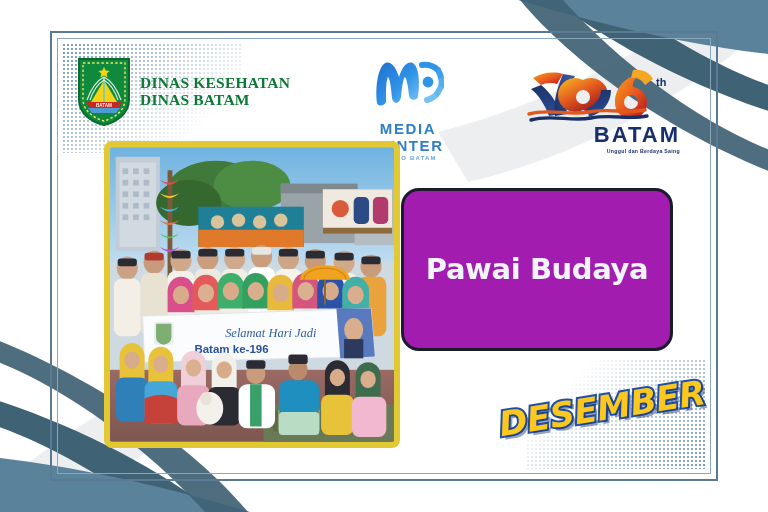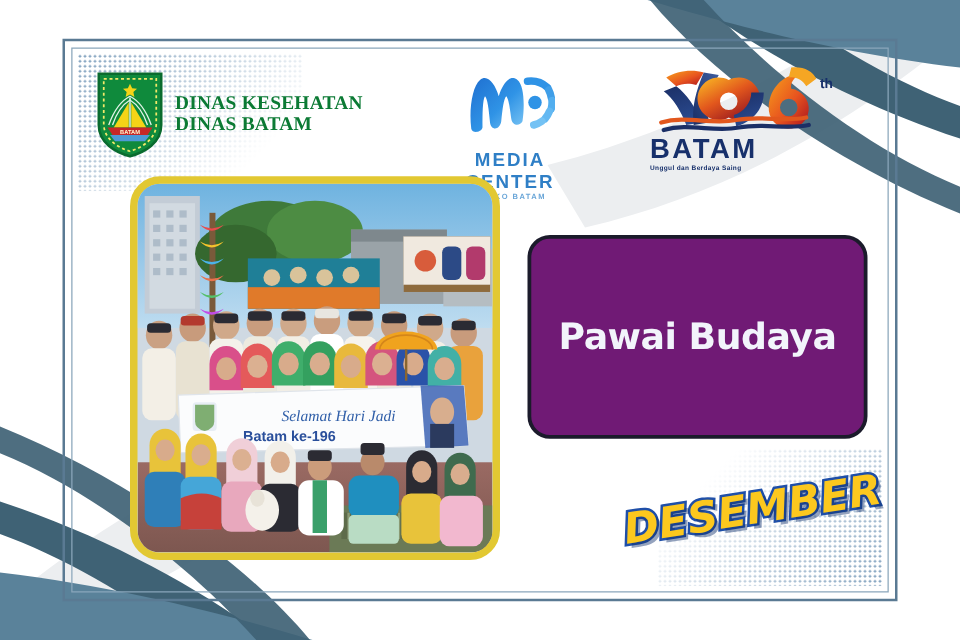--- a/index.html
+++ b/index.html
@@ -65,47 +65,47 @@
     color: #0b7a34;
     letter-spacing: .2px;
     white-space: nowrap;
   }
 
   #logo-mediacenter { position: absolute; left: 352px; top: 57px; width: 112px; text-align: center; }
   #mc-mark { width: 72px; height: 50px; margin: 0 auto; display: block; }
   #mc-name { font-size: 15px; font-weight: bold; color: #2f7fc6; letter-spacing: 1.6px; margin-top: 13px; }
   #mc-sub  { font-size: 6px; font-weight: bold; color: #6aa6d8; letter-spacing: 1.2px; margin-top: 1px; }
 
-  #logo-hjb { position: absolute; left: 520px; top: 48px; width: 160px; text-align: left; }
+  #logo-hjb { position: absolute; left: 520px; top: 64px; width: 160px; text-align: right; }
   #hjb-mark { width: 150px; height: 62px; display: block; margin: 0 auto; }
   #hjb-batam {
     font-family: "Liberation Sans", sans-serif;
     font-weight: bold; font-size: 22px; color: #17306b;
     letter-spacing: 2px; margin-top: -4px;
   }
   #hjb-tagline { font-size: 5.2px; font-weight: bold; color: #17306b; letter-spacing: .3px; margin-top: 0px; }
 
   
   #photo-card {
     position: absolute;
     left: 104px; top: 141px;
     width: 296px; height: 307px;
-    border-radius: 24px;
+    border-radius: 8px;
     border: 6px solid #e2c832;
     background: #cfd9e2;
     overflow: hidden;
   }
   #photo-canvas { display: block; width: 100%; height: 100%; }
 
   
   #headline-box {
     position: absolute;
-    left: 422px; top: 188px;
+    left: 401px; top: 188px;
     width: 272px; height: 163px;
-    background: #701a75;
+    background: #a21caf;
     border: 3px solid #1b1b2b;
     border-radius: 18px;
     display: flex; align-items: center; justify-content: center;
   }
   #headline-text {
     color: #f2f4fb;
     font-family: "DejaVu Sans", sans-serif;
     font-weight: bold;
     font-size: 29px;
     line-height: 1.22;

